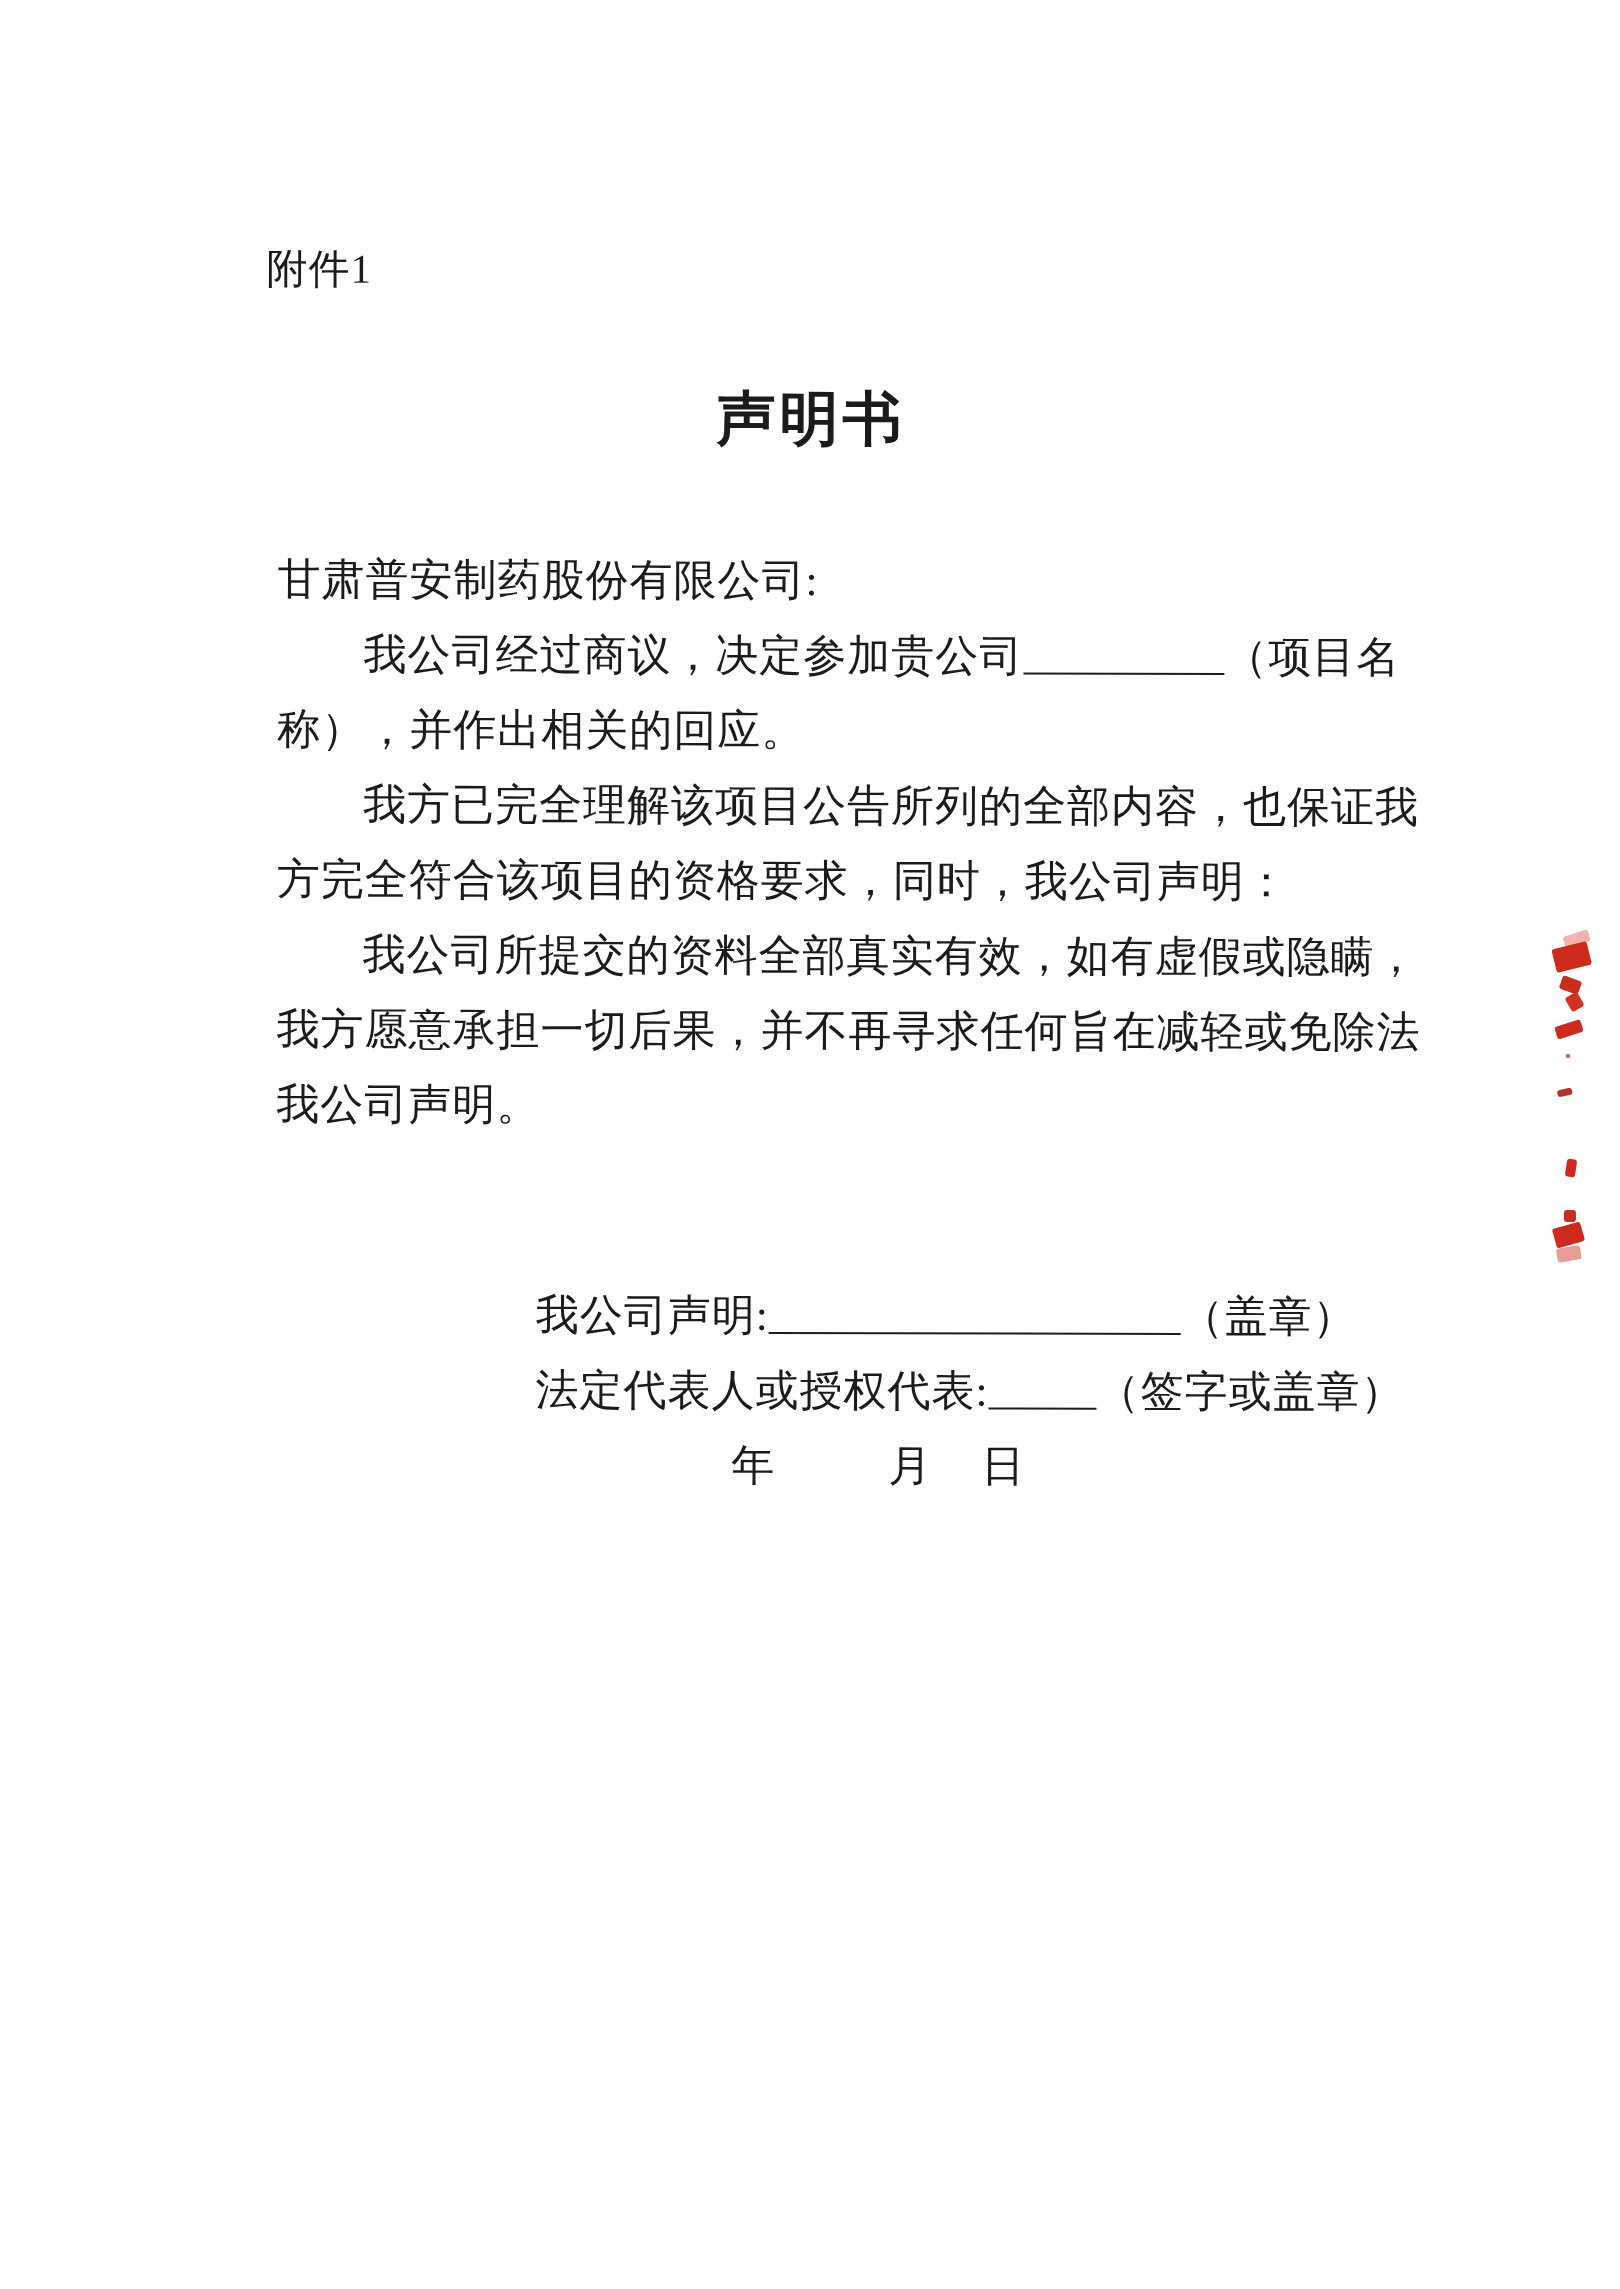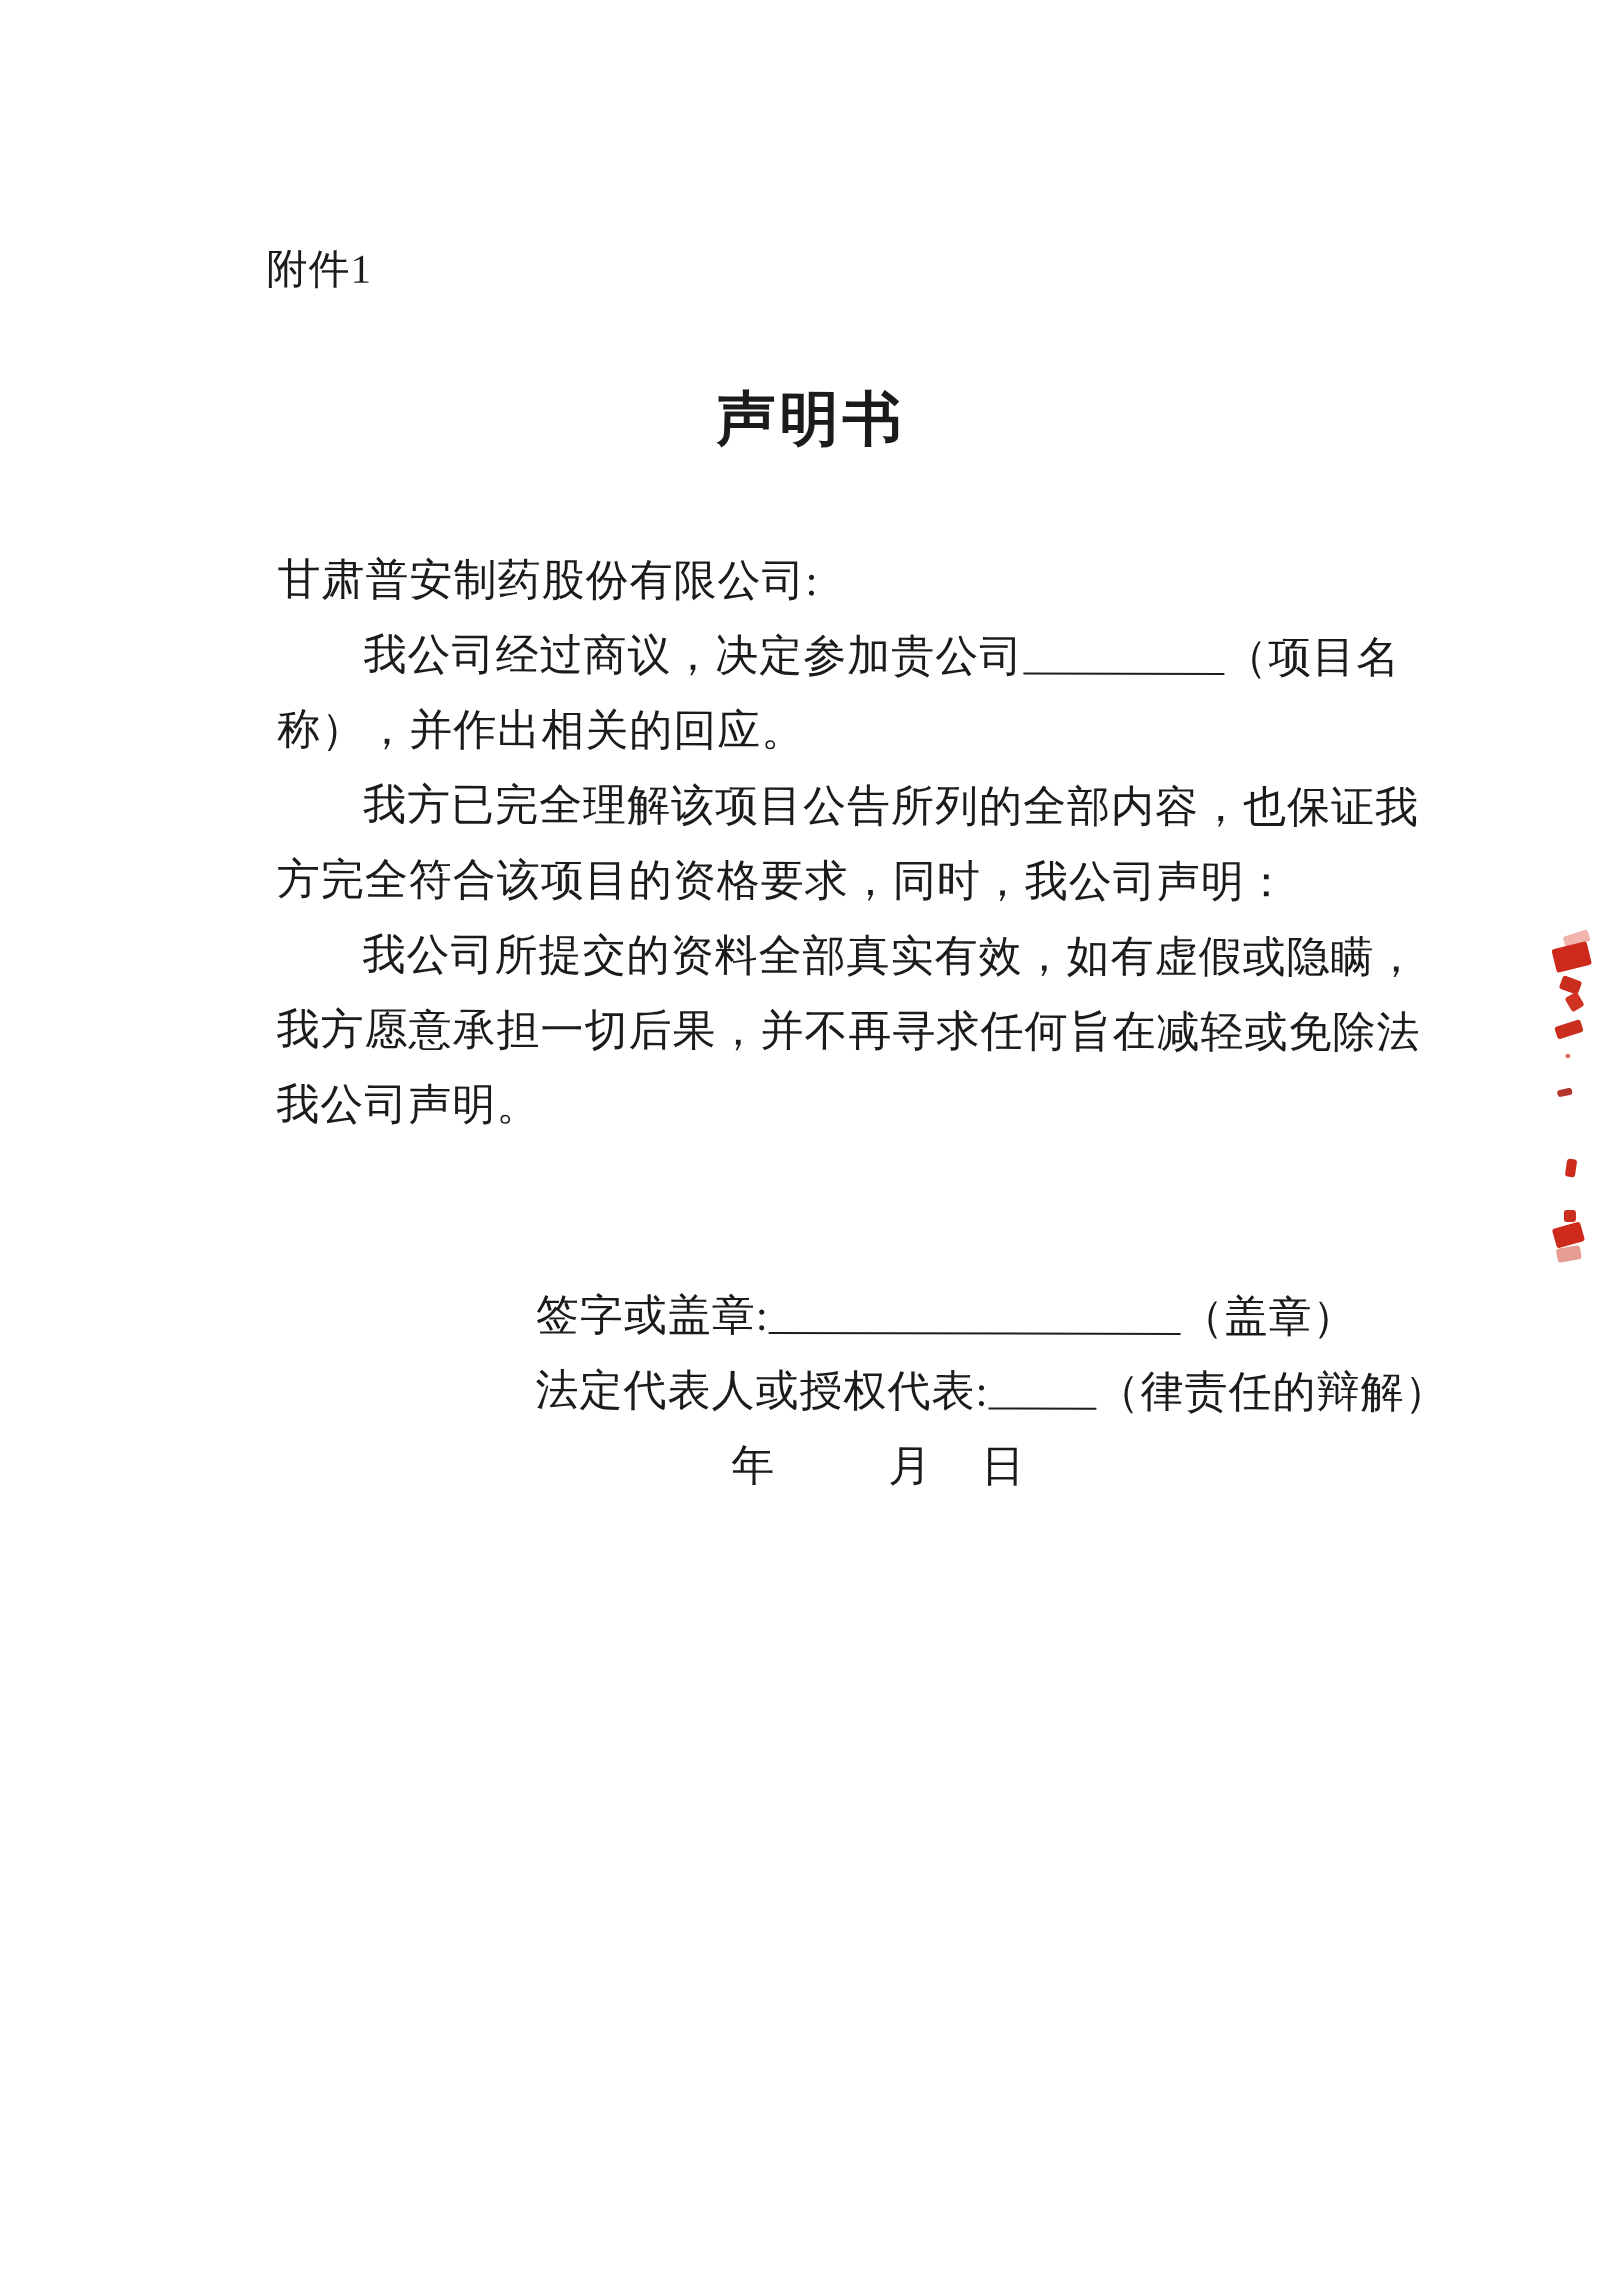--- a/index.html
+++ b/index.html
@@ -108,22 +108,22 @@
         <div class="line indent"><span>我公司经过商议，决定参加贵公司</span><span class="blank" style="width: 201px;"></span><span>（项目名</span></div>
         <div class="line"><span>称），并作出相关的回应。</span></div>
         <div class="line indent"><span>我方已完全理解该项目公告所列的全部内容，也保证我</span></div>
         <div class="line"><span>方完全符合该项目的资格要求，同时，我公司声明：</span></div>
         <div class="line indent"><span>我公司所提交的资料全部真实有效，如有虚假或隐瞒，</span></div>
         <div class="line"><span>我方愿意承担一切后果，并不再寻求任何旨在减轻或免除法</span></div>
         <div class="line"><span>我公司声明。</span></div>
       </div>
 
     <div class="signature-block" id="signature-lines">
-        <div class="line"><span>签字或盖章:</span><span class="blank" style="width: 412px;"></span><span>（盖章）</span></div>
-        <div class="line"><span>法定代表人或授权代表:</span><span class="blank" style="width: 108px;"></span><span>（律责任的辩解）</span></div>
+        <div class="line"><span>我公司声明:</span><span class="blank" style="width: 412px;"></span><span>（盖章）</span></div>
+        <div class="line"><span>法定代表人或授权代表:</span><span class="blank" style="width: 108px;"></span><span>（签字或盖章）</span></div>
         <div class="line"><span class="gap" style="width: 196px;"></span><span>年</span><span class="gap" style="width: 113px;"></span><span>月</span><span class="gap" style="width: 49px;"></span><span>日</span></div>
       </div>
 
     <div class="stamp-layer" id="stamp-layer">
         <div class="stamp-frag" style="left: 1564px; top: 931px; width: 25.5px; height: 11.8px; background: rgb(242, 181, 174); transform: rotate(-18deg);"></div>
         <div class="stamp-frag" style="left: 1554px; top: 943px; width: 36px; height: 23.5px; background: rgb(205, 42, 27); transform: rotate(-14deg);"></div>
         <div class="stamp-frag" style="left: 1561px; top: 976px; width: 19.6px; height: 13.7px; background: rgb(201, 45, 30); transform: rotate(20deg);"></div>
         <div class="stamp-frag" style="left: 1568px; top: 992px; width: 13.7px; height: 15.7px; background: rgb(208, 51, 34); transform: rotate(-30deg);"></div>
         <div class="stamp-frag" style="left: 1556px; top: 1021px; width: 26.5px; height: 12.7px; background: rgb(201, 45, 30); transform: rotate(-18deg);"></div>
         <div class="stamp-frag" style="left: 1566px; top: 1052px; width: 4.9px; height: 3.9px; background: rgb(217, 103, 92); transform: rotate(0deg);"></div>

